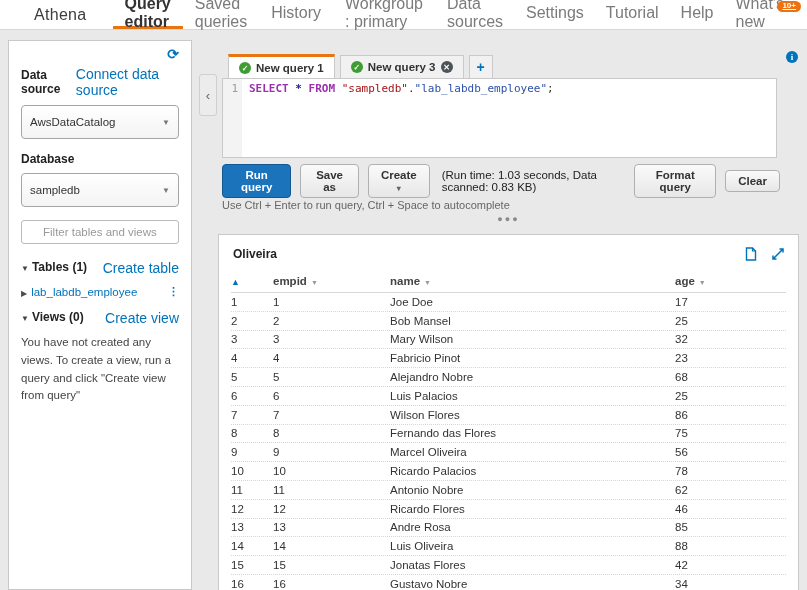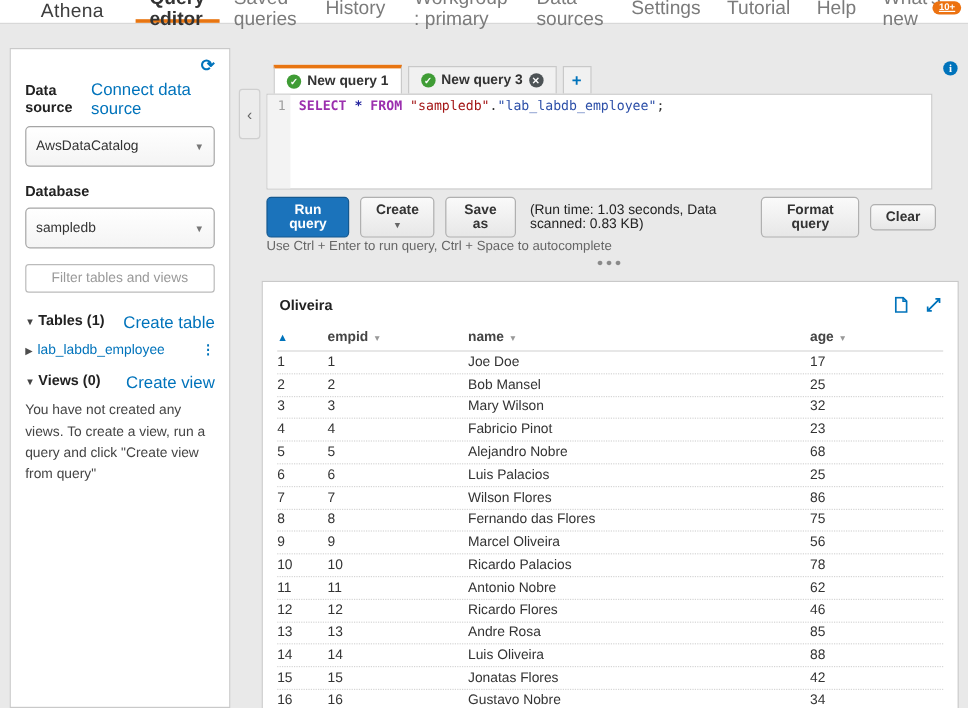--- a/index.html
+++ b/index.html
@@ -5,21 +5,21 @@
   * { margin:0; padding:0; box-sizing:border-box; }
   html,body { width:807px; height:590px; overflow:hidden; }
   body {
     font-family:"Liberation Sans", sans-serif;
     background:#e9e9e9;
     position:relative;
     color:#333;
   }
   
   .topnav {
-    position:absolute; top:0; left:0; right:0; height:20px;
+    position:absolute; top:0; left:0; right:0; height:30px;
     background:#fff; border-bottom:1px solid #d8d8d8;
     display:flex; align-items:stretch; z-index:5;
   }
   .logo { margin-left:34px; font-size:16px; color:#3d3d3d; display:flex; align-items:center; letter-spacing:.3px; }
   .navtabs { display:flex; margin-left:26px; }
   .navtab {
     display:flex; align-items:center; padding:0 12px; font-size:16px; color:#7b7b7b;
     border-bottom:3px solid transparent; cursor:pointer;
   }
   .navtab.active { color:#333; font-weight:bold; border-bottom-color:#e87511; }
@@ -226,22 +226,22 @@
 
 <div class="editor">
   <div class="gutter">
     <span>1</span>
   </div>
   <div class="code"><span class="tok-kw">SELECT </span><span class="tok-star">* </span><span class="tok-kw">FROM </span><span class="tok-str1">"sampledb"</span><span class="tok-punct">.</span><span class="tok-str2">"lab_labdb_employee"</span><span class="tok-punct">;</span></div>
 </div>
 
 <div class="btnrow">
   <button class="btn btn-blue">Run query</button>
+  <button class="btn btn-gray">Save as</button>
   <button class="btn btn-gray"><span>Create</span> <span style="font-size:8px;color:#666;">▾</span></button>
-  <button class="btn btn-gray">Save as</button>
   <span class="run-stats">(Run time: 1.03 seconds, Data scanned: 0.83 KB)</span>
   <span class="spacer"></span>
   <button class="btn btn-gray">Format query</button>
   <button class="btn btn-gray btn-clear">Clear</button>
 </div>
 
 <div class="hint">Use Ctrl + Enter to run query, Ctrl + Space to autocomplete</div>
 
 <div class="drag-handle">●●●</div>
 

